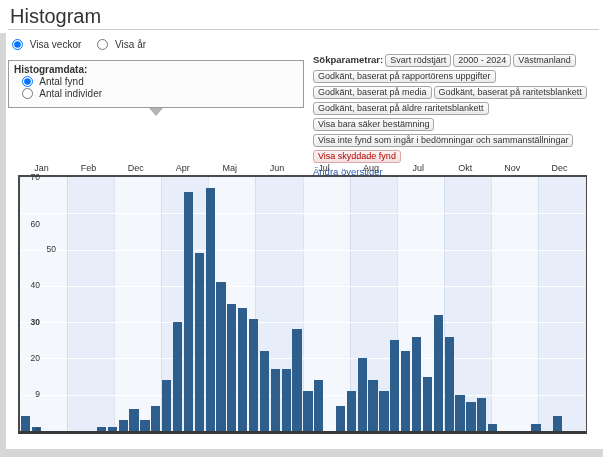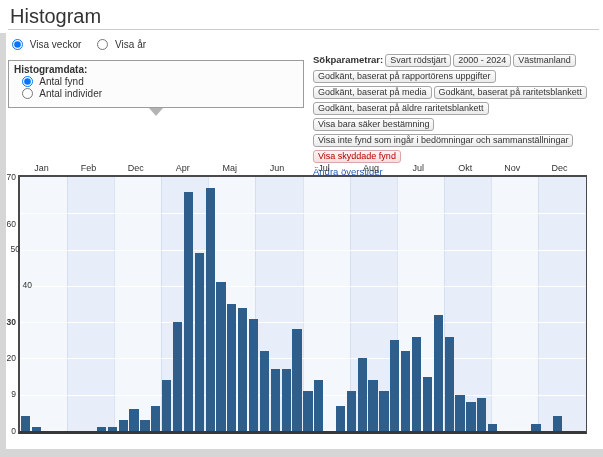--- a/index.html
+++ b/index.html
@@ -16,21 +16,21 @@
   #histogramdata-box .radio-item{display:block;font-size:10px;color:#333;margin:1px 0 1px 13px;}
   #box-arrow{position:absolute;left:149px;top:108px;width:0;height:0;border-left:7px solid transparent;border-right:7px solid transparent;border-top:8px solid #b3b3b3;}
   #search-params{position:absolute;left:313px;top:52px;width:288px;line-height:12px;}
   #search-params .lbl{font-size:9.5px;font-weight:bold;color:#333;margin-right:2px;}
   .tag{display:inline-block;border:1px solid #a6a6a6;border-radius:3px;background:linear-gradient(#fdfdfd,#ebebeb);padding:0 4px;margin:0 2px 1px 0;font-size:9px;line-height:11px;color:#333;white-space:nowrap;}
   .tag.protected{color:#b30000;border-color:#dda6a6;background:linear-gradient(#fdf4f4,#f5dede);}
   #change-search-link{display:inline-block;margin-top:2px;font-size:9.5px;color:#2a5db0;text-decoration:underline;cursor:pointer;}
   #export-button{display:block;margin-top:9px;font-size:9.5px;color:#222;padding:2px 7px;border:1px solid #8a8a8a;border-radius:2px;background:linear-gradient(#fefefe,#e2e2e2);cursor:pointer;font-family:inherit;}
   #chart{position:absolute;left:0;top:0;width:603px;height:457px;}
   .month-label{position:absolute;top:163px;font-size:9px;color:#333;text-align:center;}
-  .ytick{position:absolute;font-size:8.5px;color:#333;text-align:right;width:16px;}
+  .ytick{position:absolute;font-size:8.5px;color:#333;text-align:right;width:16px;padding-left:24px;}
   #plot{position:absolute;left:18px;top:175px;width:565px;height:254px;border:2px solid #4a4a4a;border-bottom:3px solid #383838;background:#eef3fb;}
   .band{position:absolute;top:0;height:100%;}
   .gridline{position:absolute;left:0;width:100%;height:1px;background:rgba(255,255,255,0.95);}
   .bar{position:absolute;bottom:0;background:#2e5f8c;}
   #chart-note{position:absolute;left:18px;top:438px;font-size:9px;color:#222;}
 </style>
 </head>
 <body>
 
 <div id="app">
@@ -140,19 +140,19 @@
       <div class="month-label" style="left: 300.5px; width: 47.0833px;">Jul</div>
       <div class="month-label" style="left: 347.583px; width: 47.0833px;">Aug</div>
       <div class="month-label" style="left: 394.667px; width: 47.0833px;">Jul</div>
       <div class="month-label" style="left: 441.75px; width: 47.0833px;">Okt</div>
       <div class="month-label" style="left: 488.833px; width: 47.0833px;">Nov</div>
       <div class="month-label" style="left: 535.917px; width: 47.0833px;">Dec</div>
       <div class="ytick" style="left: 0px; top: 425.5px;">0</div>
       <div class="ytick" style="left: 0px; top: 389.214px;">9</div>
       <div class="ytick" style="left: 0px; top: 352.929px;">20</div>
       <div class="ytick" style="left: 0px; top: 316.643px; font-weight: bold;">30</div>
-      <div class="ytick" style="left: 16px; top: 280.357px;">40</div>
-      <div class="ytick" style="left: 4px; top: 244.071px;">50</div>
+      <div class="ytick" style="left: 0px; top: 280.357px;">40</div>
+      <div class="ytick" style="left: 16px; top: 244.071px;">50</div>
       <div class="ytick" style="left: 0px; top: 219px;">60</div>
       <div class="ytick" style="left: 0px; top: 171.5px;">70</div>
     </div>
 
 </div>
 
 </body></html>

